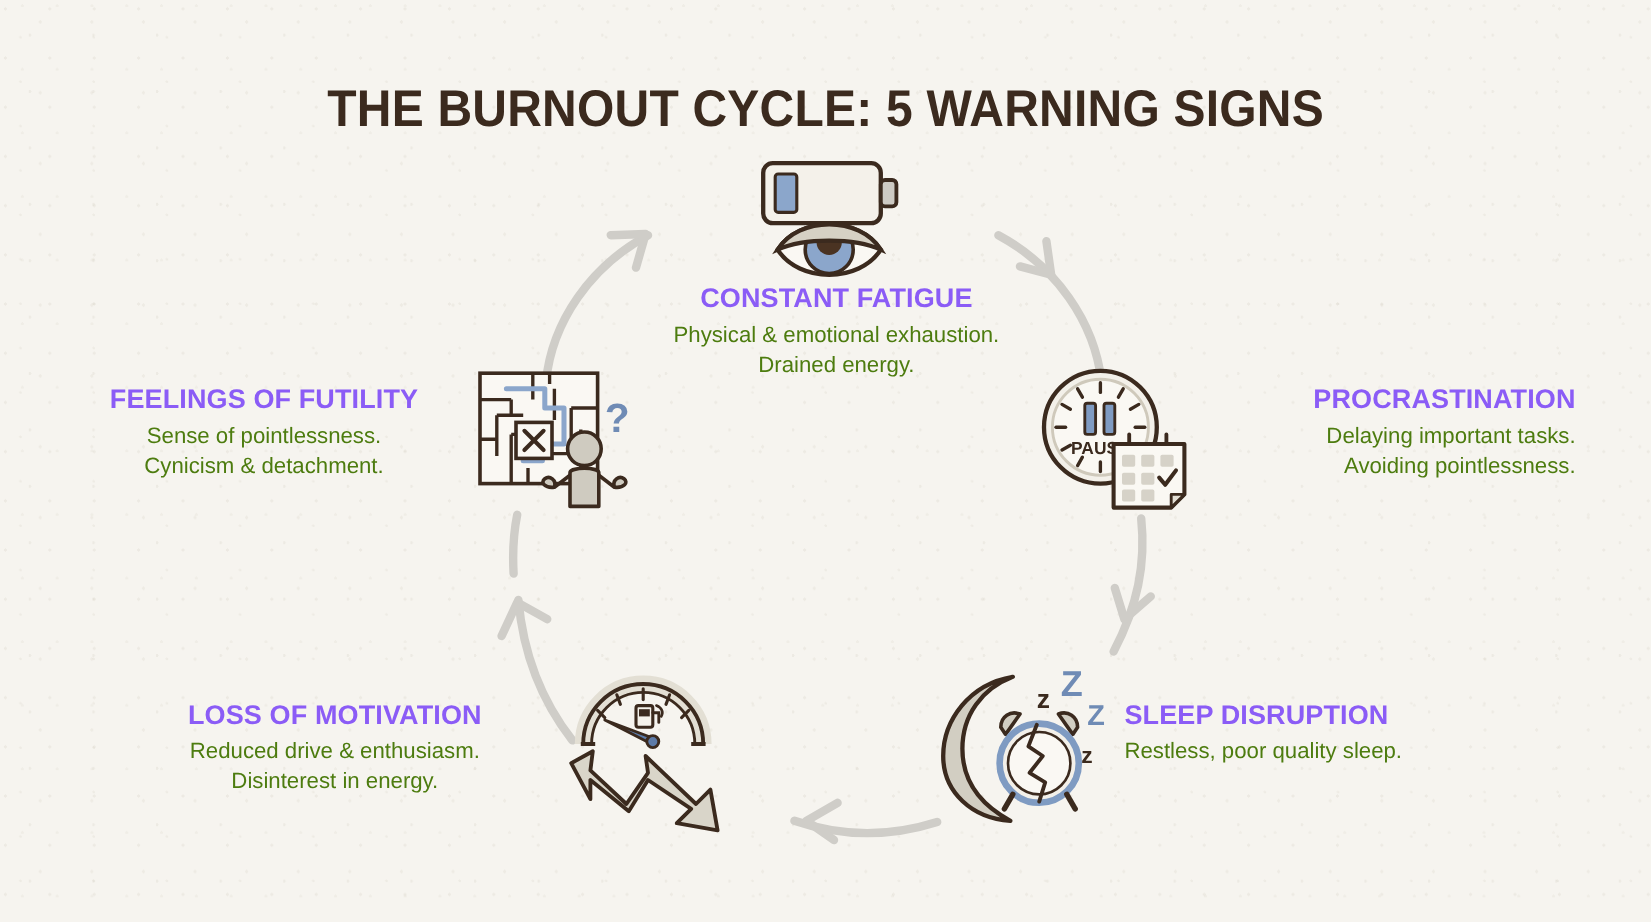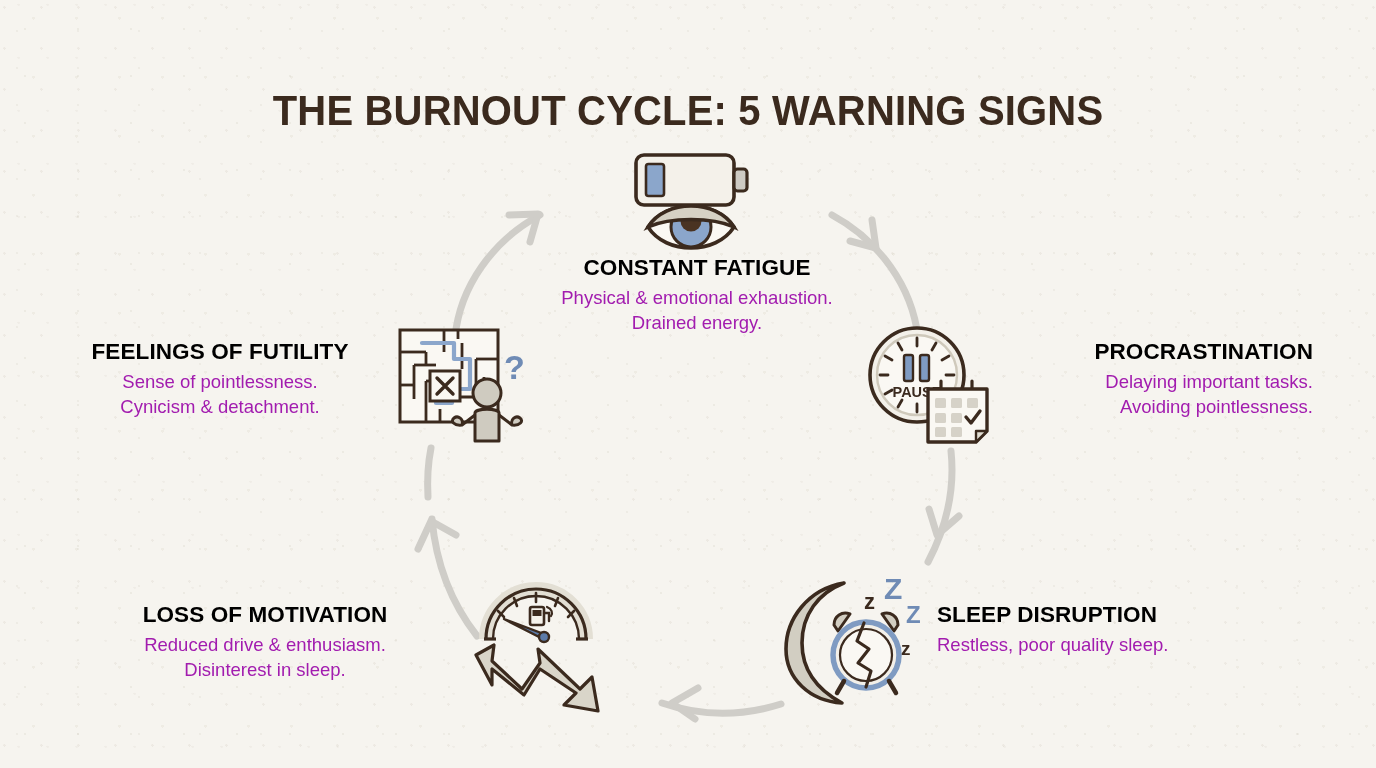--- a/index.html
+++ b/index.html
@@ -14,21 +14,21 @@
     background-color:#f6f4ef;
     background-image:
       radial-gradient(circle at 12% 18%, rgba(215,210,198,.30) 0 1.2px, transparent 1.4px),
       radial-gradient(circle at 47% 62%, rgba(210,205,192,.26) 0 1.1px, transparent 1.3px),
       radial-gradient(circle at 78% 31%, rgba(218,213,200,.28) 0 1.3px, transparent 1.5px),
       radial-gradient(circle at 28% 84%, rgba(212,206,194,.24) 0 1.0px, transparent 1.2px),
       radial-gradient(circle at 64% 9%,  rgba(216,211,199,.22) 0 1.1px, transparent 1.3px);
     background-size:37px 41px, 53px 47px, 43px 59px, 61px 37px, 29px 53px;
     pointer-events:none;
   }
-  #stage{position:absolute;inset:0;margin-top:19px;}
+  #stage{position:absolute;inset:0;}
 
   
   #title{
     position:absolute;left:0;right:0;top:38px;
     text-align:center;
     font-size:43px;
     font-weight:bold;
     letter-spacing:.2px;
     color:#3b2a1e;
     font-family:"Liberation Sans", sans-serif;
@@ -39,36 +39,36 @@
 
   
   #ring{position:absolute;left:0;top:0;width:1376px;height:768px;}
 
   
   .icon-slot{position:absolute;}
 
   
   .node-text{position:absolute;color:#3b2a1e;}
   .node-title{
-    font-size:22.5px;font-weight:bold;color:#000000;
+    font-size:22.5px;font-weight:bold;color:#8b5cf6;
     letter-spacing:.1px;white-space:nowrap;margin-bottom:4px;
   }
   .node-desc{
-    font-size:18.5px;line-height:25px;color:#a21caf;
+    font-size:18.5px;line-height:25px;color:#4d7c0f;
     font-weight:normal;white-space:nowrap;
   }
   .align-c{text-align:center;}
   .align-l{text-align:left;}
   .align-r{text-align:center;}
 
   
   #txt-fatigue{left:438px;top:236px;width:518px;}
   #txt-procrastination{left:1013px;top:320px;width:300px;text-align:right;}
   #txt-sleep{left:937px;top:583px;width:330px;}
-  #txt-motivation{left:100px;top:583px;width:330px;}
+  #txt-motivation{left:114px;top:583px;width:330px;}
   #txt-futility{left:60px;top:320px;width:320px;}
 </style>
 </head>
 <body>
 
 <div id="paper-texture"></div>
 
 <div id="stage">
 
   <h1 id="title">THE BURNOUT CYCLE: 5 WARNING SIGNS</h1>
@@ -253,21 +253,21 @@
   </div>
 
   <div class="node-text align-l" id="txt-sleep">
     <div class="node-title">SLEEP DISRUPTION</div>
     <div class="node-desc">Restless, poor quality sleep.</div>
   </div>
 
   <div class="node-text align-r" id="txt-motivation">
     <div class="node-title">LOSS OF MOTIVATION</div>
     <div class="node-desc">Reduced drive &amp; enthusiasm.</div>
-    <div class="node-desc">Disinterest in sleep.</div>
+    <div class="node-desc">Disinterest in energy.</div>
   </div>
 
   <div class="node-text align-r" id="txt-futility">
     <div class="node-title">FEELINGS OF FUTILITY</div>
     <div class="node-desc">Sense of pointlessness.</div>
     <div class="node-desc">Cynicism &amp; detachment.</div>
   </div>
 
 </div>
 

